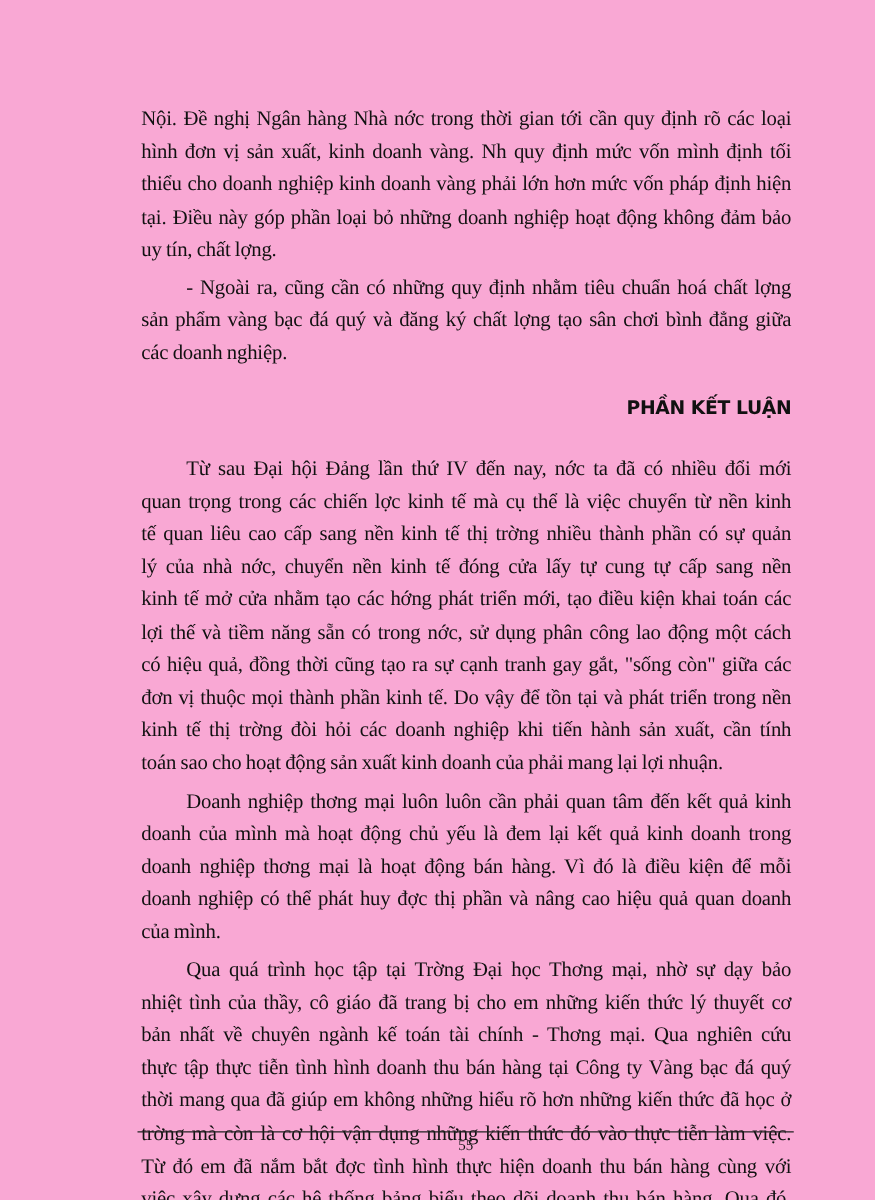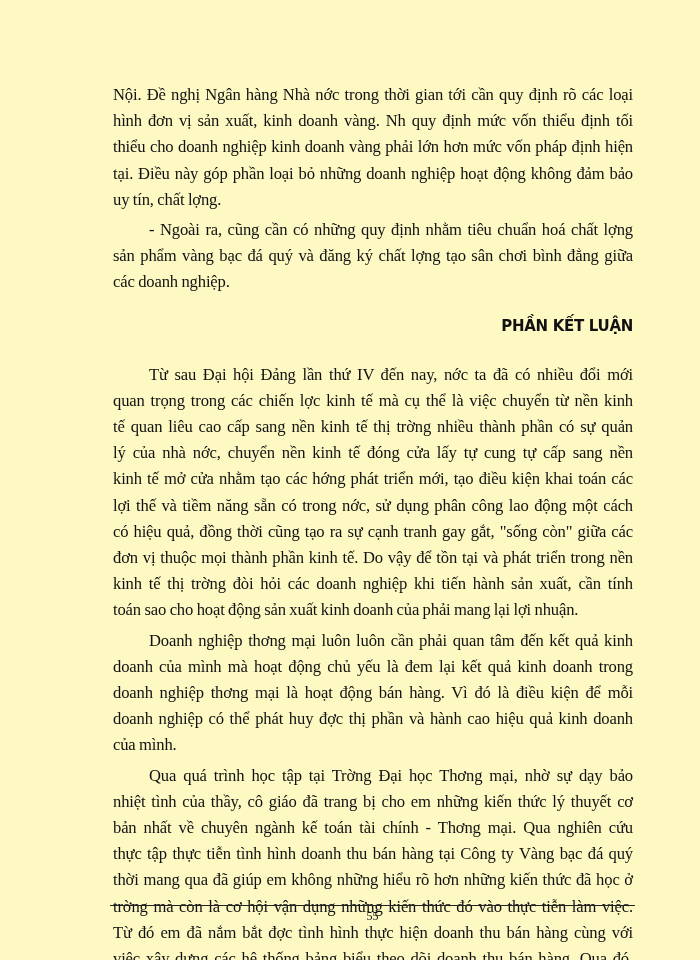--- a/index.html
+++ b/index.html
@@ -12,21 +12,21 @@
       height: 960px;
       position: relative;
       overflow: hidden;
       color: #111111;
       font-family: "Liberation Serif", "DejaVu Serif", serif;
     }
     .page {
       position: absolute;
       left: 0; top: 0;
       width: 700px; height: 960px;
-      background: #fef9c3;
+      background: #f9a8d4;
     }
     .body-text {
       position: absolute;
       left: 113px;
       top: 82px;
       width: 520px;
     }
     .para {
       margin: 0;
       font-size: 16.6px;
@@ -83,21 +83,21 @@
     }
   </style>
 </head>
 <body>
 
 <div class="page">
   <div class="body-text">
 
     <p class="para">
       <span class="line">Nội. Đề nghị Ngân hàng Nhà nớc   trong thời gian tới cần quy định rõ các loại</span>
-      <span class="line">hình đơn vị sản xuất, kinh doanh vàng. Nh   quy định mức vốn thiểu định tối</span>
+      <span class="line">hình đơn vị sản xuất, kinh doanh vàng. Nh   quy định mức vốn mình định tối</span>
       <span class="line">thiểu cho doanh nghiệp kinh doanh vàng phải lớn hơn mức vốn pháp định hiện</span>
       <span class="line">tại. Điều này góp phần loại bỏ những doanh nghiệp hoạt động không đảm bảo</span>
       <span class="line last">uy tín, chất lợng.</span>
     </p>
 
     <p class="para">
       <span class="line first-indent">- Ngoài ra, cũng cần có những quy định nhằm tiêu chuẩn hoá chất lợng</span>
       <span class="line">sản phẩm vàng bạc đá quý và đăng ký chất lợng   tạo sân chơi bình đẳng giữa</span>
       <span class="line last">các doanh nghiệp.</span>
     </p>
@@ -114,21 +114,21 @@
       <span class="line">có hiệu quả, đồng thời cũng tạo ra sự cạnh tranh gay gắt, "sống còn" giữa các</span>
       <span class="line">đơn vị thuộc mọi thành phần kinh tế. Do vậy để tồn tại và phát triển trong nền</span>
       <span class="line">kinh tế thị trờng   đòi hỏi các doanh nghiệp khi tiến hành sản xuất, cần tính</span>
       <span class="line last">toán sao cho hoạt động sản xuất kinh doanh của phải mang lại lợi nhuận.</span>
     </p>
 
     <p class="para">
       <span class="line first-indent">Doanh nghiệp thơng   mại luôn luôn cần phải quan tâm đến kết quả kinh</span>
       <span class="line">doanh của mình mà hoạt động chủ yếu là đem lại kết quả kinh doanh trong</span>
       <span class="line">doanh nghiệp thơng   mại là hoạt động bán hàng. Vì đó là điều kiện để mỗi</span>
-      <span class="line">doanh nghiệp có thể phát huy đợc   thị phần và hành cao hiệu quả kinh doanh</span>
+      <span class="line">doanh nghiệp có thể phát huy đợc   thị phần và nâng cao hiệu quả quan doanh</span>
       <span class="line last">của mình.</span>
     </p>
 
     <p class="para">
       <span class="line first-indent">Qua quá trình học tập tại Trờng   Đại học Thơng   mại, nhờ sự dạy bảo</span>
       <span class="line">nhiệt tình của thầy, cô giáo đã trang bị cho em những kiến thức lý thuyết cơ</span>
       <span class="line">bản nhất về chuyên ngành kế toán tài chính - Thơng   mại. Qua nghiên cứu</span>
       <span class="line">thực tập thực tiễn tình hình doanh thu bán hàng tại Công ty Vàng bạc đá quý</span>
       <span class="line">thời mang qua đã giúp em không những hiểu rõ hơn những kiến thức đã học ở</span>
       <span class="line">trờng   mà còn là cơ hội vận dụng những kiến thức đó vào thực tiễn làm việc.</span>

